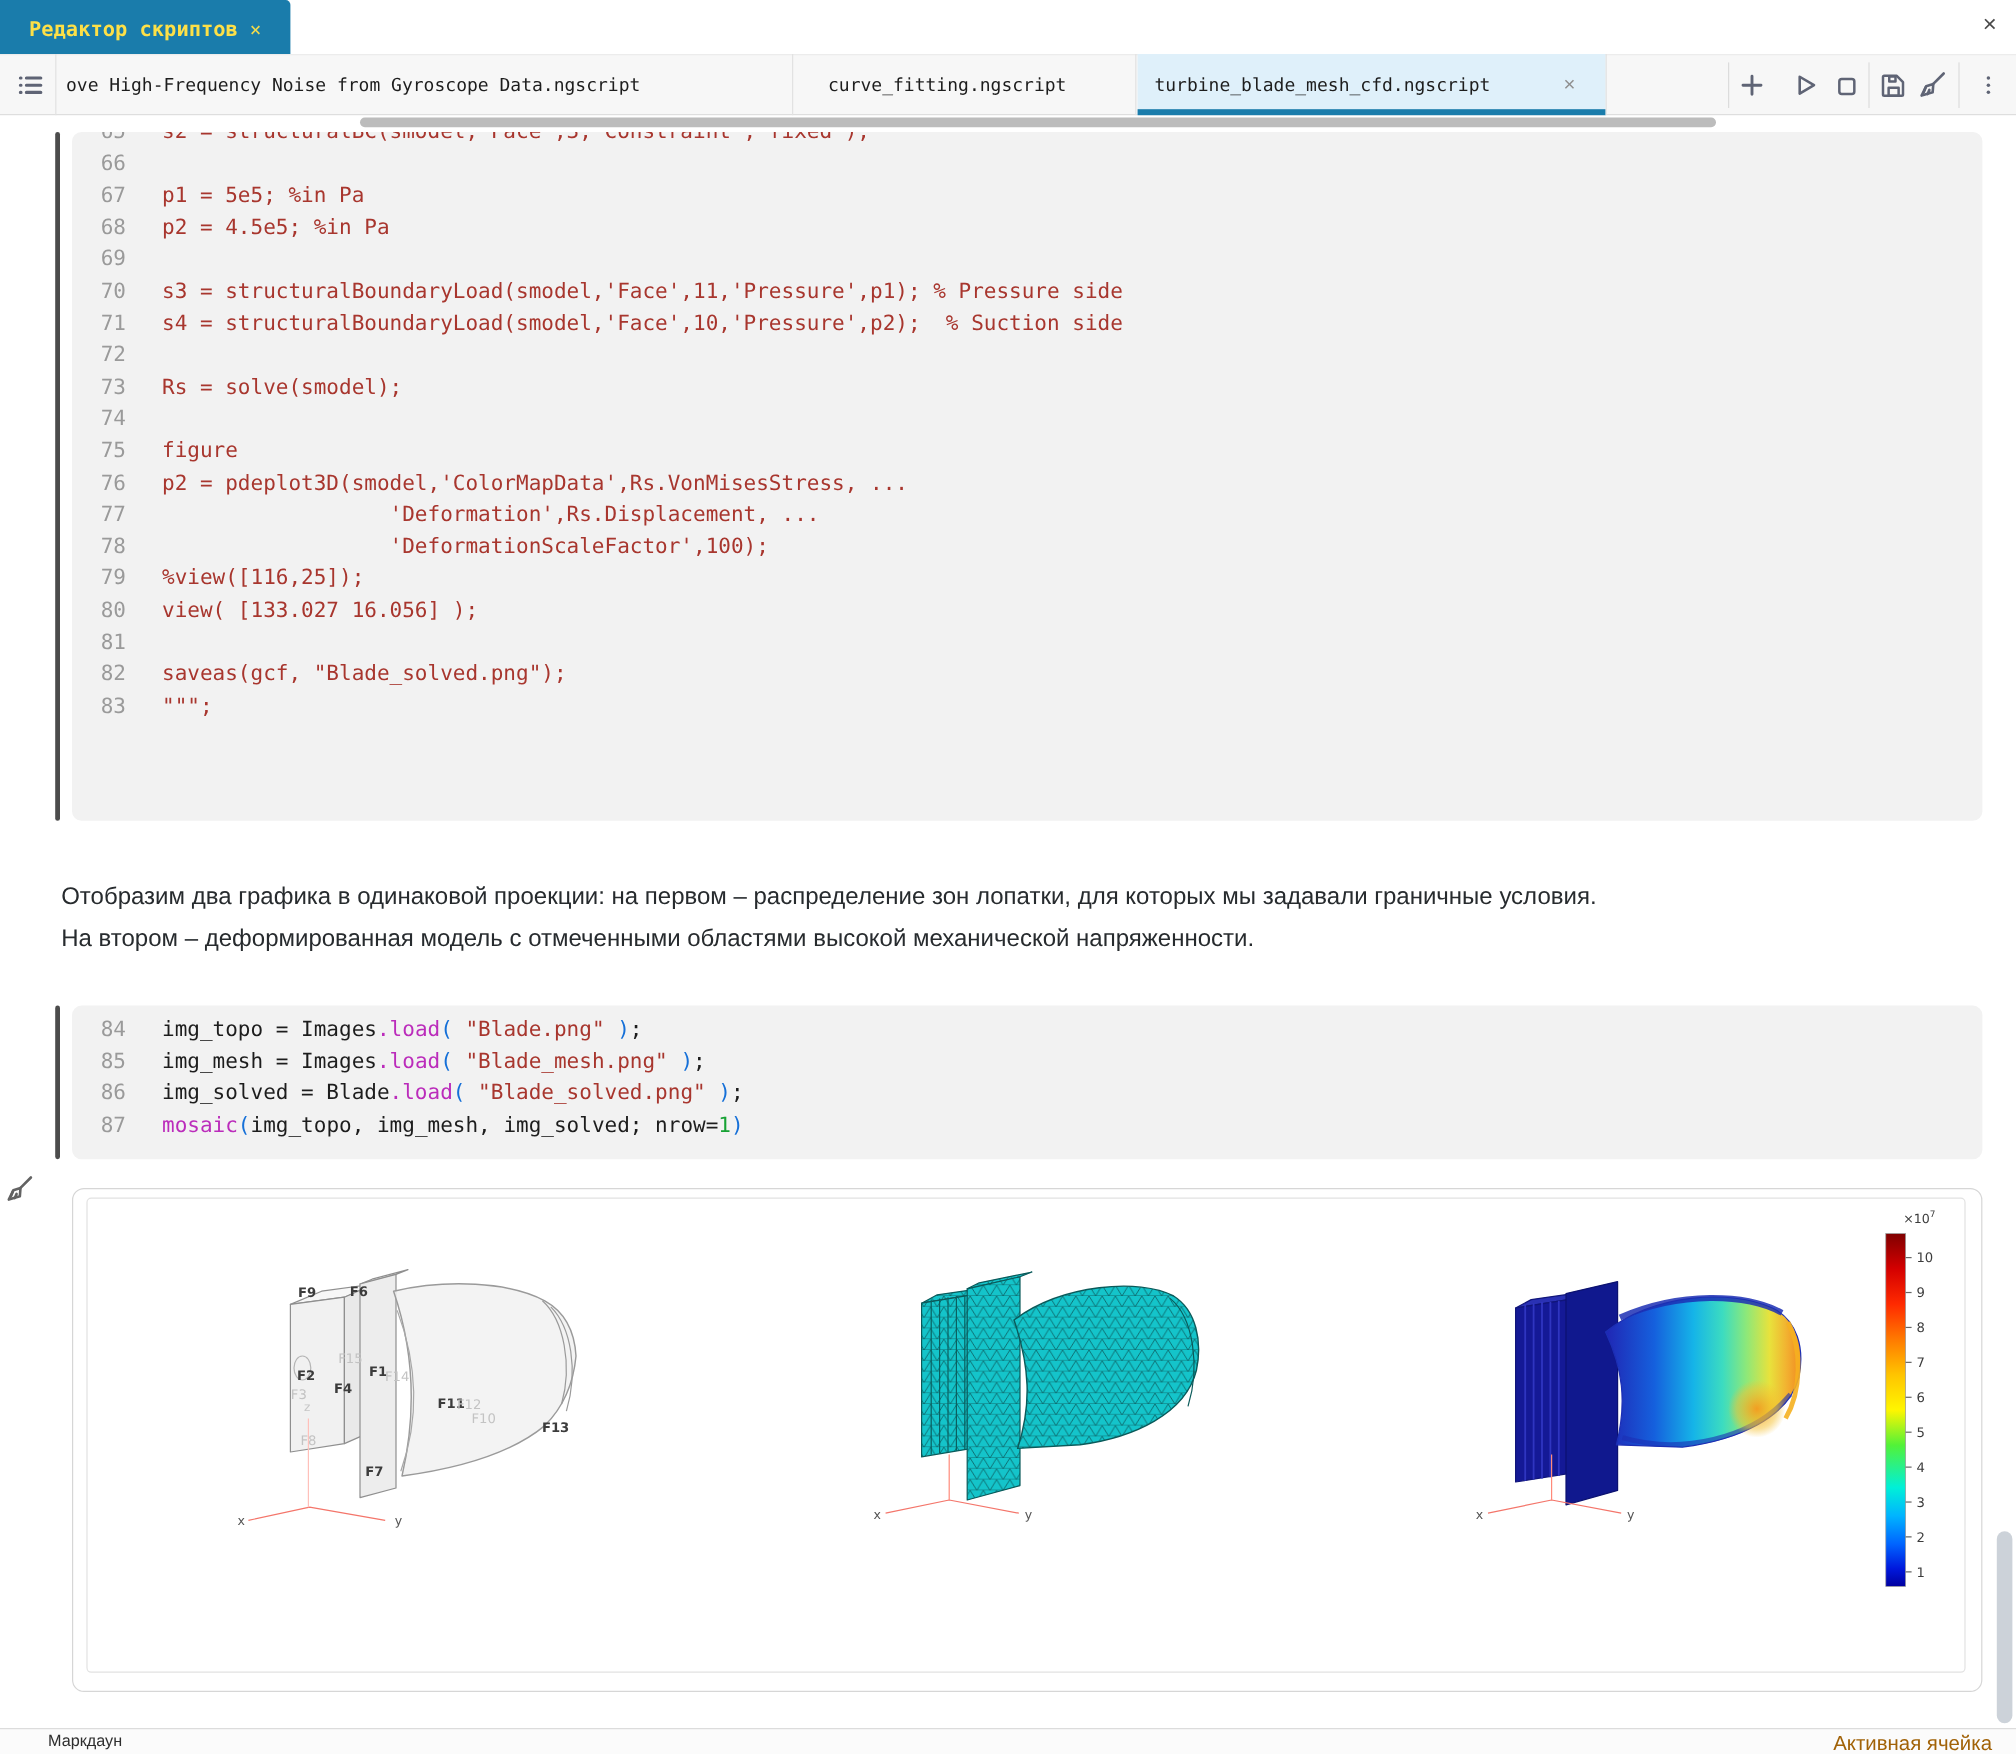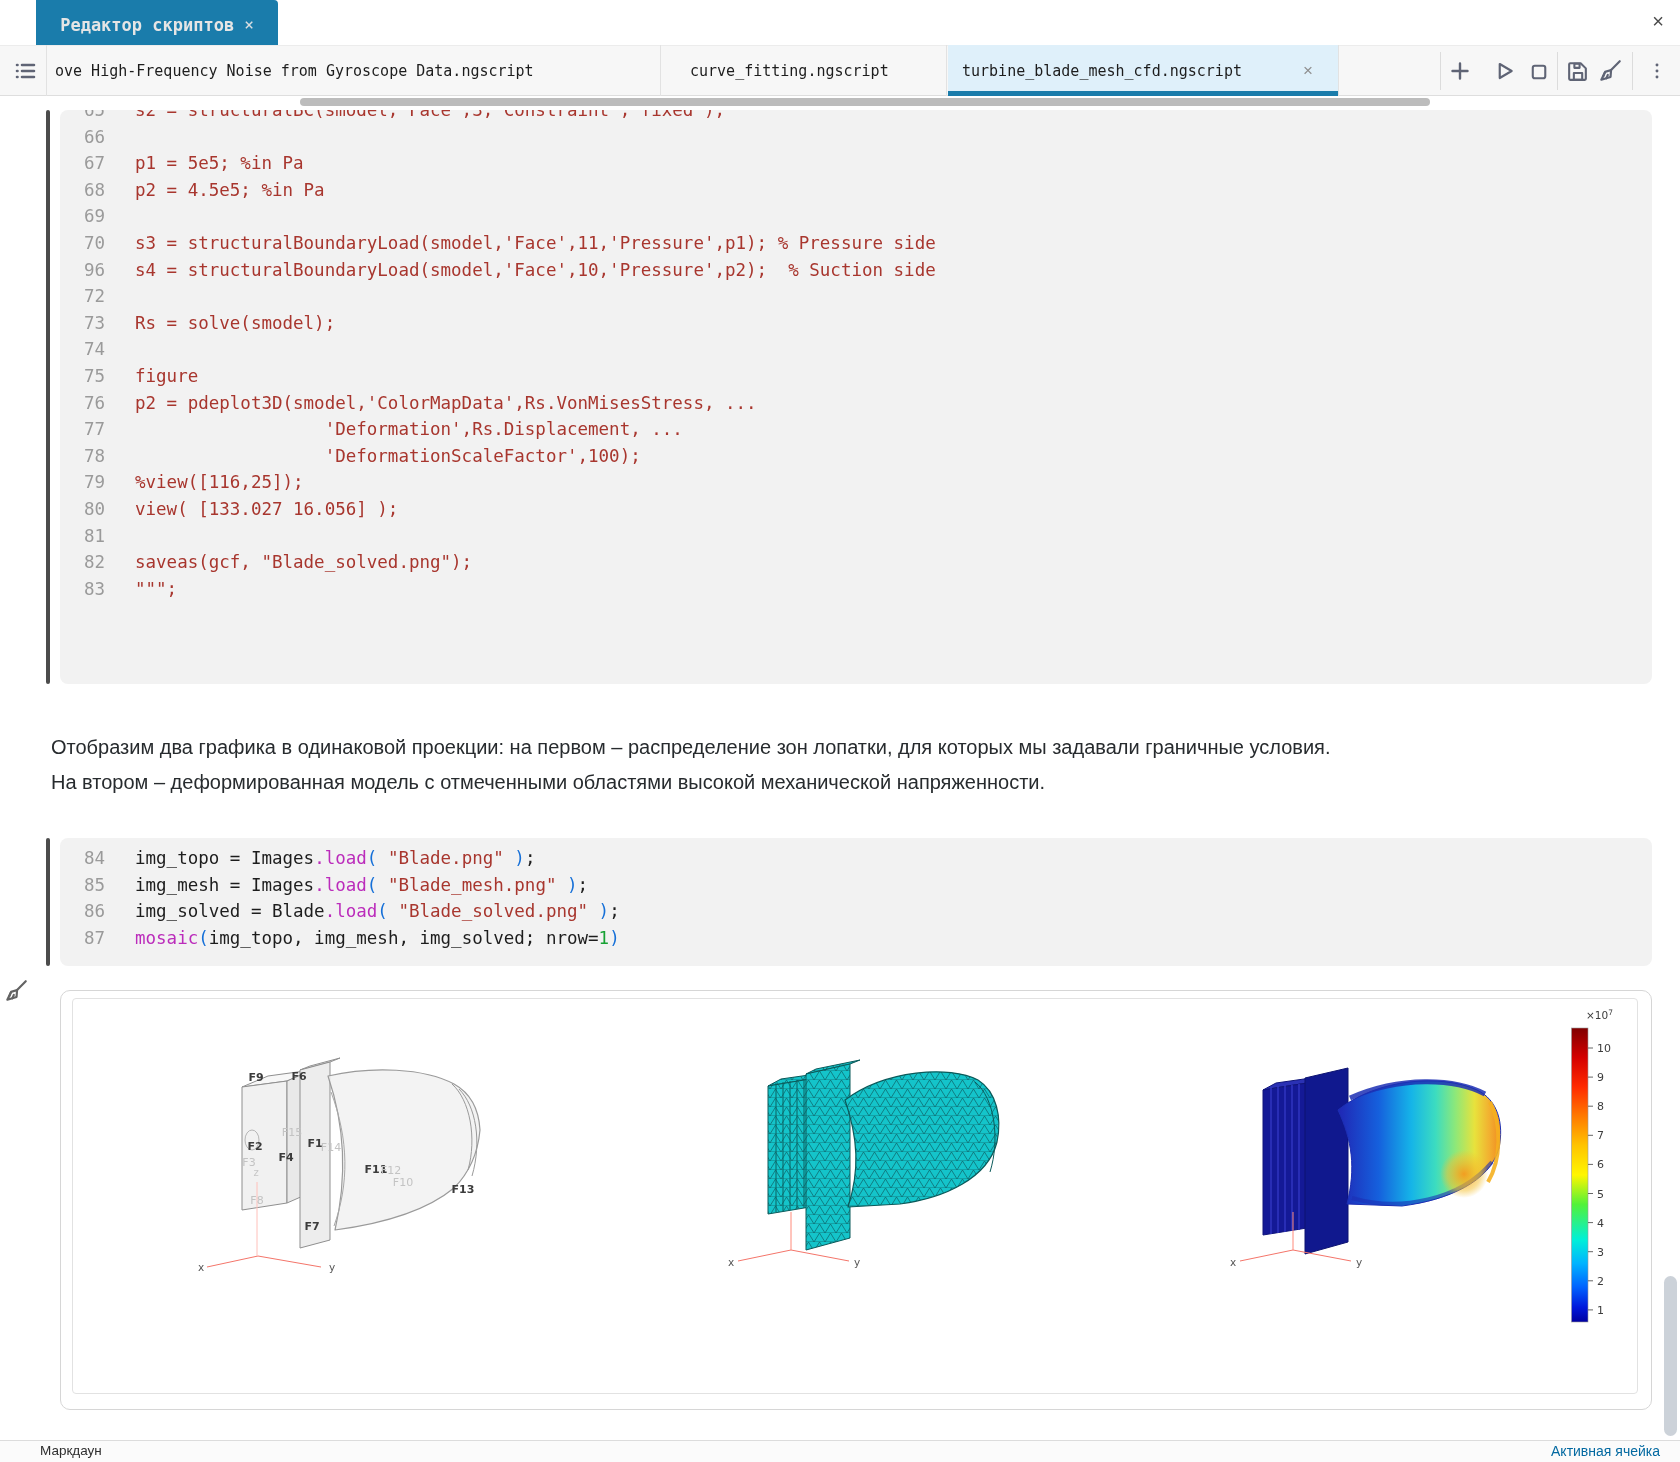--- a/index.html
+++ b/index.html
@@ -2,23 +2,23 @@
 <html><head>
 <meta charset="utf-8">
 <style>
   html,body{margin:0;padding:0;background:#fff;}
   #app{position:relative;width:1680px;height:1462px;background:#ffffff;overflow:hidden;
        font-family:"Liberation Sans",sans-serif;}
 
   
   #titlebar{position:absolute;left:0;top:0;width:1680px;height:45px;background:#ffffff;}
   #editor-tab{position:absolute;left:0;top:0;width:242px;height:49px;background:#1a7cab;
-      color:#e5e5e5;display:flex;align-items:center;justify-content:center;gap:10px;
+      color:#fde047;display:flex;align-items:center;justify-content:center;gap:10px;
       font-family:"DejaVu Sans Mono",monospace;font-size:17px;font-weight:bold;
-      border-radius:0 4px 0 0;cursor:default;margin-left:36px;}
+      border-radius:0 4px 0 0;cursor:default;}
   #editor-tab .tclose{font-weight:normal;font-size:16px;opacity:.95;}
   #window-close{position:absolute;right:16px;top:10px;font-size:20px;color:#4a4a4a;cursor:pointer;}
 
   
   #tabbar{position:absolute;left:0;top:45px;width:1680px;height:51px;background:#f7f7f7;
       border-top:1px solid #ececec;border-bottom:1px solid #dedede;box-sizing:border-box;}
   .tabsep{position:absolute;top:45px;width:1px;height:51px;background:#e2e2e2;}
   .toolsep{position:absolute;top:52px;width:1px;height:38px;background:#dcdcdc;}
   .tab-label{position:absolute;top:45px;height:51px;display:flex;align-items:center;
       font-family:"DejaVu Sans Mono",monospace;font-size:15px;color:#1d1d1d;white-space:nowrap;
@@ -70,21 +70,21 @@
   .an-axis{fill:#555;font:10.5px "DejaVu Sans",sans-serif;text-anchor:middle;}
   .an-faint{fill:#c6c6c6;font:10px "DejaVu Sans",sans-serif;text-anchor:middle;}
   #cb-ticks text{fill:#3c3c3c;font:11px "DejaVu Sans",sans-serif;}
   #cb-ticks line{stroke:#666;stroke-width:1;}
   #cb-exp{fill:#3c3c3c;font:10.5px "DejaVu Sans",sans-serif;}
 
   
   #statusbar{position:absolute;left:0;top:1440px;width:1680px;height:22px;background:#fbfbfb;
       border-top:1px solid #dcdcdc;box-sizing:border-box;}
   #status-left{position:absolute;left:40px;top:1443px;font-size:13.5px;color:#2e2e2e;text-align:right;}
-  #status-right{position:absolute;right:20px;top:1443px;font-size:14px;color:#0369a1;cursor:pointer;}
+  #status-right{position:absolute;right:20px;top:1443px;font-size:17px;color:#a16207;cursor:pointer;}
   #vscroll-thumb{position:absolute;left:1664px;top:1276px;width:13px;height:160px;background:#ccd2d9;
       border-radius:7px;cursor:pointer;}
 </style>
 </head>
 <body>
 
 <div id="app">
 
   <div id="titlebar">
     <div id="editor-tab">
@@ -159,21 +159,21 @@
 
   <div class="cellbar" id="cell1-bar"></div>
   <div class="cellbox" id="cell1">
     <div id="cell1-lines">
         <div class="cline"><span class="ln">65</span><span class="code str">s2 = structuralBC(smodel,'Face',3,'Constraint','fixed');</span></div>
         <div class="cline"><span class="ln">66</span><span class="code str"></span></div>
         <div class="cline"><span class="ln">67</span><span class="code str">p1 = 5e5; %in Pa</span></div>
         <div class="cline"><span class="ln">68</span><span class="code str">p2 = 4.5e5; %in Pa</span></div>
         <div class="cline"><span class="ln">69</span><span class="code str"></span></div>
         <div class="cline"><span class="ln">70</span><span class="code str">s3 = structuralBoundaryLoad(smodel,'Face',11,'Pressure',p1); % Pressure side</span></div>
-        <div class="cline"><span class="ln">96</span><span class="code str">s4 = structuralBoundaryLoad(smodel,'Face',10,'Pressure',p2);  % Suction side</span></div>
+        <div class="cline"><span class="ln">71</span><span class="code str">s4 = structuralBoundaryLoad(smodel,'Face',10,'Pressure',p2);  % Suction side</span></div>
         <div class="cline"><span class="ln">72</span><span class="code str"></span></div>
         <div class="cline"><span class="ln">73</span><span class="code str">Rs = solve(smodel);</span></div>
         <div class="cline"><span class="ln">74</span><span class="code str"></span></div>
         <div class="cline"><span class="ln">75</span><span class="code str">figure</span></div>
         <div class="cline"><span class="ln">76</span><span class="code str">p2 = pdeplot3D(smodel,'ColorMapData',Rs.VonMisesStress, ...</span></div>
         <div class="cline"><span class="ln">77</span><span class="code str">                  'Deformation',Rs.Displacement, ...</span></div>
         <div class="cline"><span class="ln">78</span><span class="code str">                  'DeformationScaleFactor',100);</span></div>
         <div class="cline"><span class="ln">79</span><span class="code str">%view([116,25]);</span></div>
         <div class="cline"><span class="ln">80</span><span class="code str">view( [133.027 16.056] );</span></div>
         <div class="cline"><span class="ln">81</span><span class="code str"></span></div>

